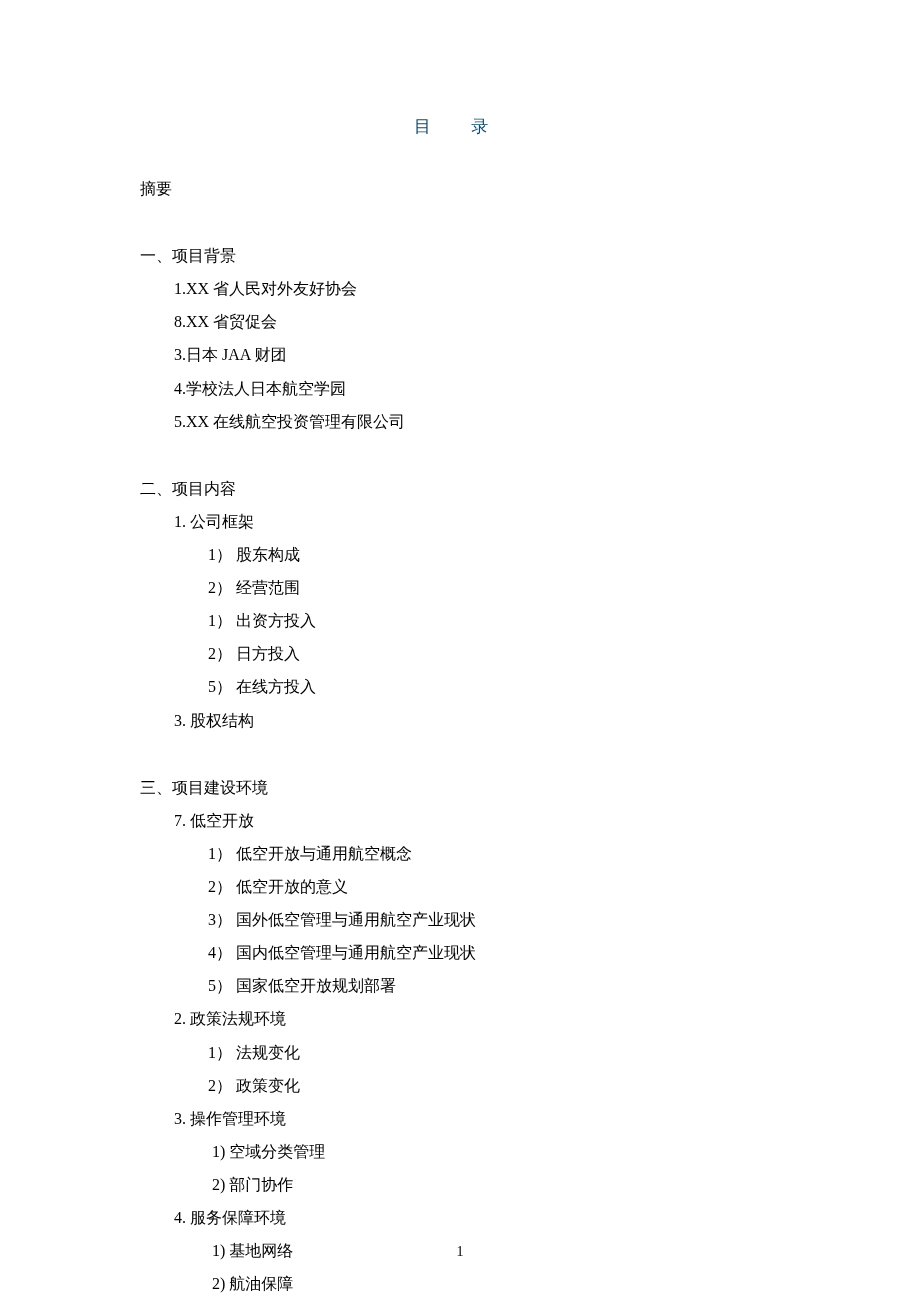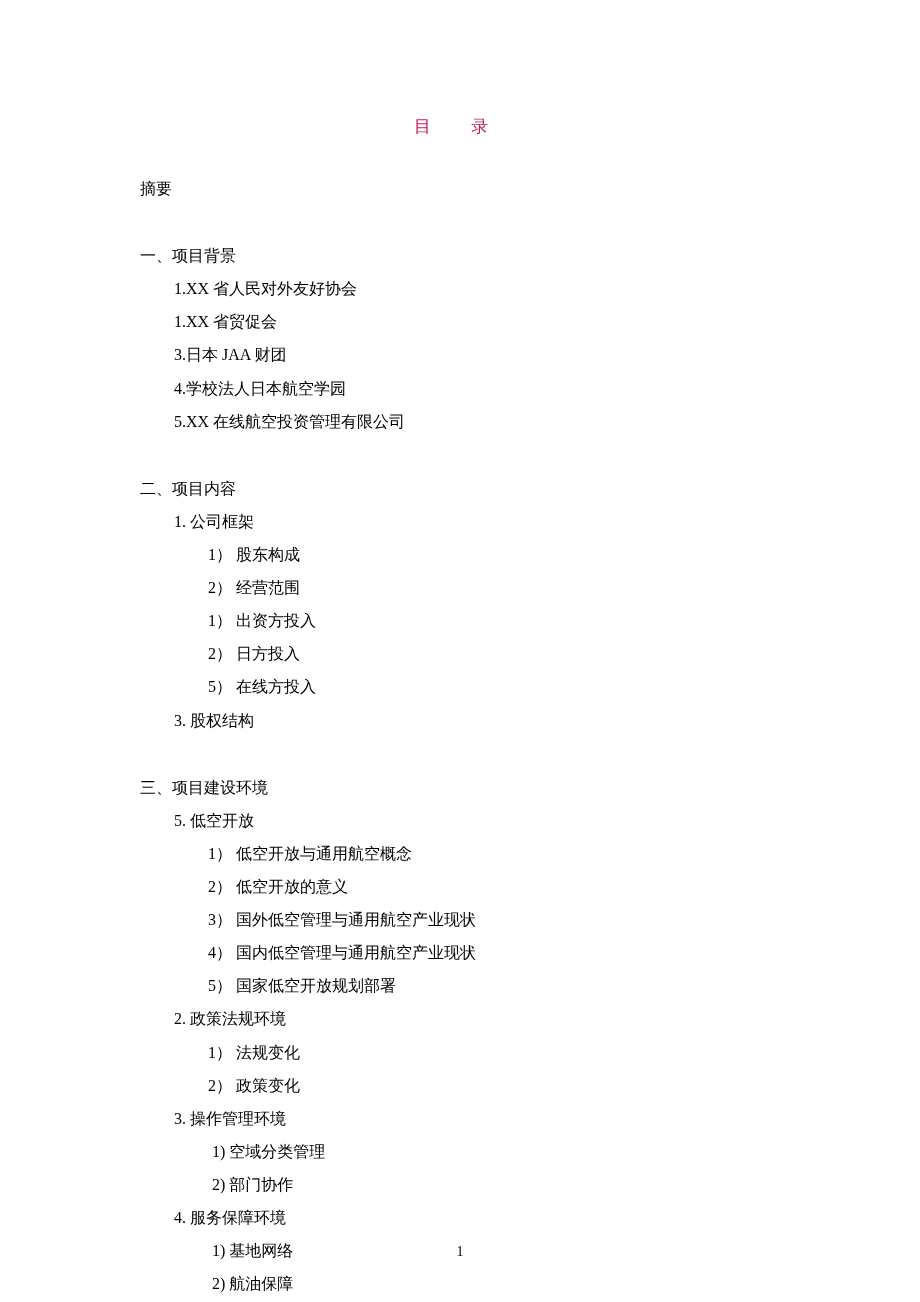--- a/index.html
+++ b/index.html
@@ -15,21 +15,21 @@
       position: relative;
     }
     .page {
       padding: 115px 140px 0 140px;
     }
     .title {
       text-align: center;
       font-size: 17px;
       letter-spacing: 18px;
       margin-bottom: 32px;
-      color: #be185d;
+      color: #0c4a6e;
     }
     .toc {
       font-size: 16px;
       line-height: 2.07;
       color: #000;
     }
     .lvl0 {
       padding-left: 0;
       margin-top: 34px;
     }
@@ -55,36 +55,36 @@
 </head>
 <body>
 
 <div class="page">
   <div class="title">目  录</div>
   <div class="toc">
     <div class="lvl0">摘要</div>
 
     <div class="lvl0">一、项目背景</div>
     <div class="lvl1">1.XX 省人民对外友好协会</div>
-    <div class="lvl1">1.XX 省贸促会</div>
+    <div class="lvl1">8.XX 省贸促会</div>
     <div class="lvl1">3.日本 JAA 财团</div>
     <div class="lvl1">4.学校法人日本航空学园</div>
     <div class="lvl1">5.XX 在线航空投资管理有限公司</div>
 
     <div class="lvl0">二、项目内容</div>
     <div class="lvl1">1. 公司框架</div>
     <div class="lvl2">1） 股东构成</div>
     <div class="lvl2">2） 经营范围</div>
     <div class="lvl2">1） 出资方投入</div>
     <div class="lvl2">2） 日方投入</div>
     <div class="lvl2">5） 在线方投入</div>
     <div class="lvl1">3. 股权结构</div>
 
     <div class="lvl0">三、项目建设环境</div>
-    <div class="lvl1">5. 低空开放</div>
+    <div class="lvl1">7. 低空开放</div>
     <div class="lvl2">1） 低空开放与通用航空概念</div>
     <div class="lvl2">2） 低空开放的意义</div>
     <div class="lvl2">3） 国外低空管理与通用航空产业现状</div>
     <div class="lvl2">4） 国内低空管理与通用航空产业现状</div>
     <div class="lvl2">5） 国家低空开放规划部署</div>
     <div class="lvl1">2. 政策法规环境</div>
     <div class="lvl2">1） 法规变化</div>
     <div class="lvl2">2） 政策变化</div>
     <div class="lvl1">3. 操作管理环境</div>
     <div class="lvl2b">1)   空域分类管理</div>

